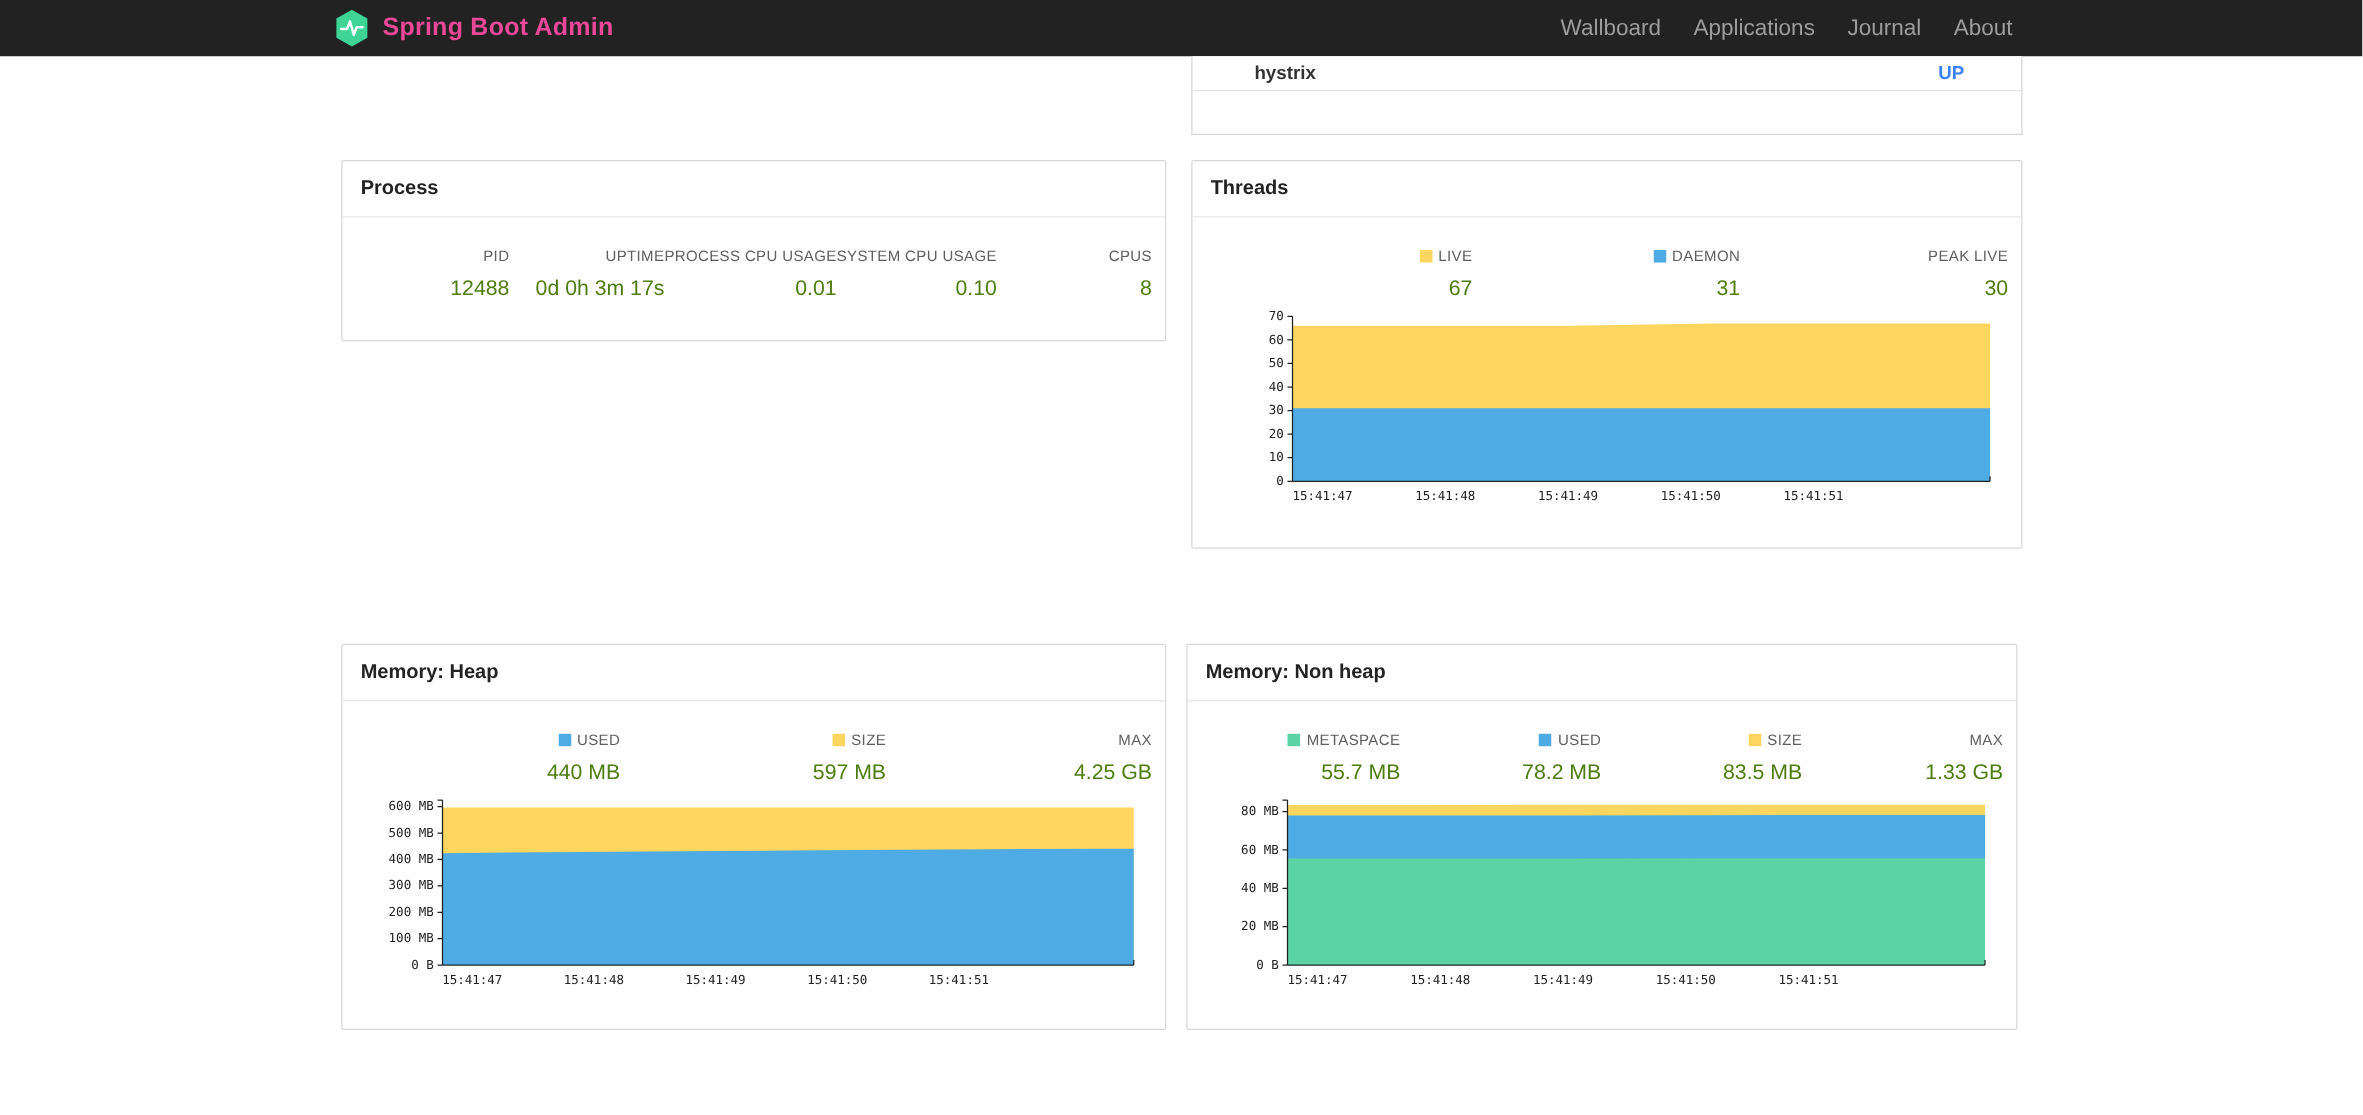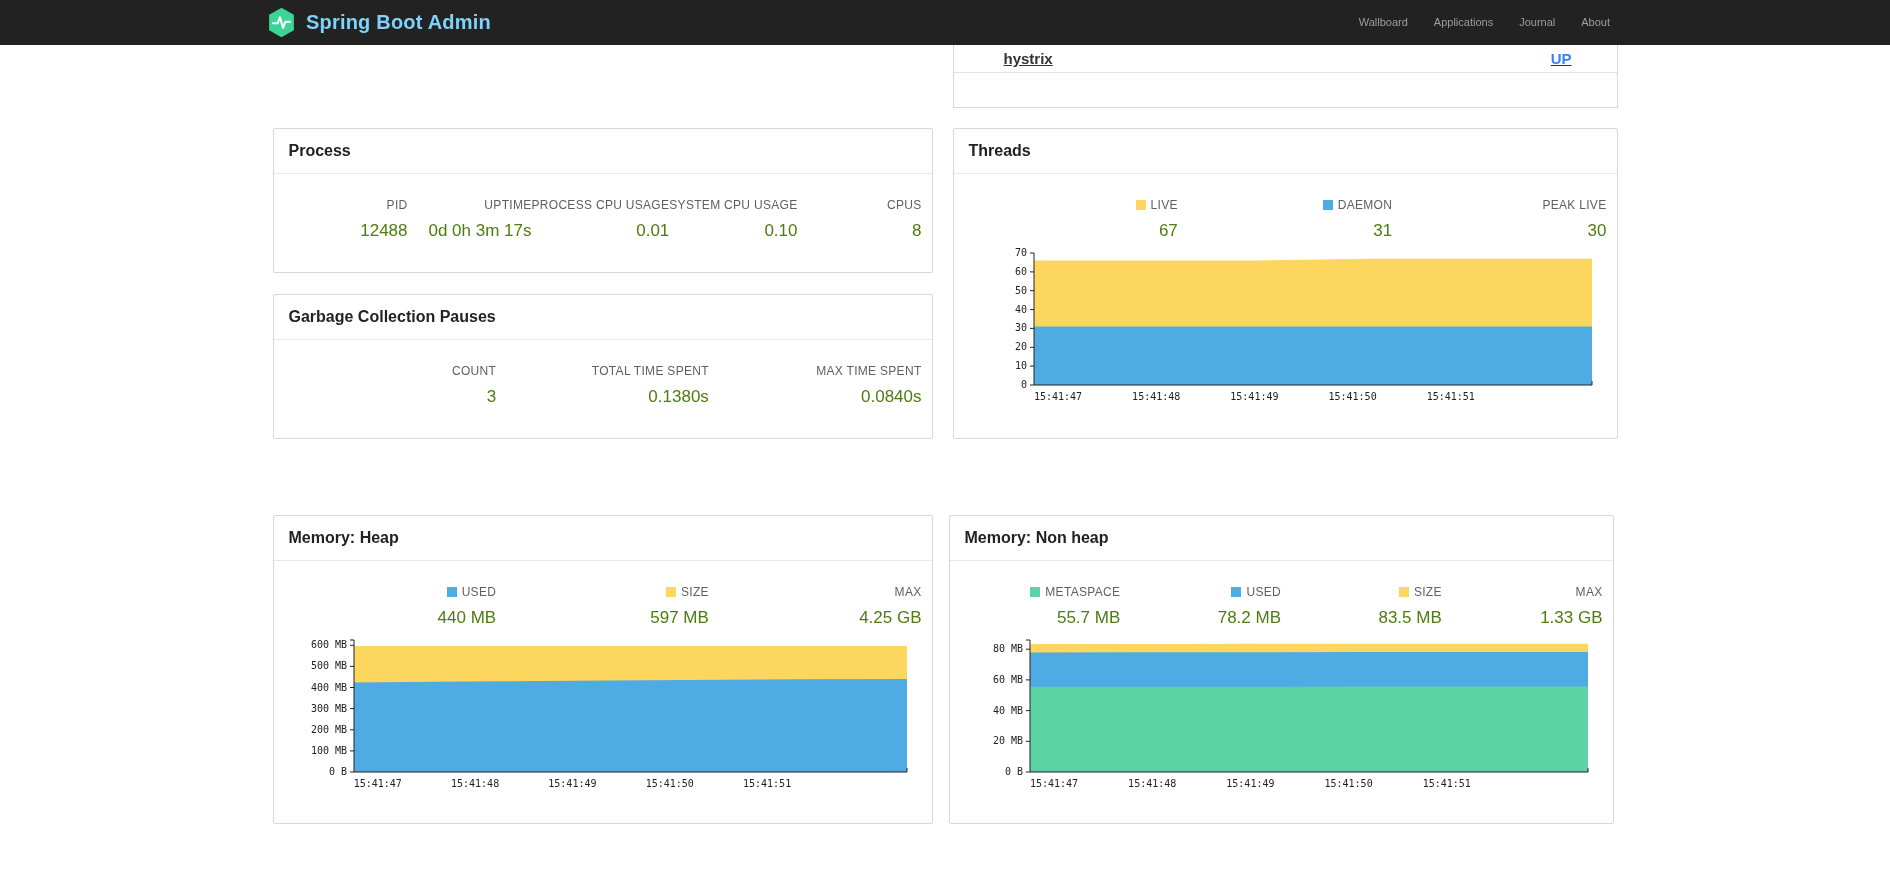--- a/index.html
+++ b/index.html
@@ -10,43 +10,43 @@
     font-family:"Liberation Sans","DejaVu Sans",sans-serif;
   }
 
   
   .navbar { height:45px; background:#222; }
   .nav-inner {
     width:1356px; margin:0 auto; height:45px;
     display:flex; align-items:center; justify-content:space-between;
   }
   .brand { display:flex; align-items:center; gap:10px; text-decoration:none; cursor:pointer; }
-  .brand-title { color:#7dd3fc; font-size:20px; font-weight:bold; letter-spacing:.2px; }
+  .brand-title { color:#ec4899; font-size:20px; font-weight:bold; letter-spacing:.2px; }
   .logo { width:29px; height:31px; display:inline-flex; }
   .nav-links { display:flex; align-items:center; }
   .nav-links a {
-    color:#9d9d9d; font-size:11px; text-decoration:none;
+    color:#9d9d9d; font-size:18px; text-decoration:none;
     padding:0 13px; line-height:45px; cursor:pointer;
   }
 
   
   .main { width:1345px; margin:0 auto; }
   .row-top { display:flex; justify-content:flex-end; }
   .row-mid { margin-top:20px; display:flex; gap:20px; }
   .row-bottom { margin-top:76px; display:flex; gap:16px; }
   .col-left { width:660px; }
   .col-right { width:665px; }
 
   
   .card { background:#fff; border:1px solid #d8d8d8; border-radius:2px; }
   .card-title {
     margin:0; padding:13px 15px; font-size:16px; font-weight:bold; color:#222;
     border-bottom:1px solid #e8e8e8;
   }
-  .card-cut { width:665px; height:63px; border-top:none; border-radius:0;text-decoration:underline; }
+  .card-cut { width:665px; height:63px; border-top:none; border-radius:0; }
   .card-process, .card-gc { height:145px; }
   .card-gc { margin-top:21px; }
   .card-threads { height:311px; }
   .card-mem { height:309px; }
   .card-heap { width:660px; }
   .card-nonheap { width:665px; }
 
   
   .app-row {
     display:flex; align-items:center; height:28px;
@@ -128,37 +128,20 @@
             <div class="stat-label">SYSTEM CPU USAGE</div>
             <div class="stat-value">0.10</div>
           </div>
           <div class="stat">
             <div class="stat-label">CPUS</div>
             <div class="stat-value">8</div>
           </div>
         </div>
       </section>
 
-      <section class="card card-gc">
-        <h2 class="card-title">Garbage Collection Pauses</h2>
-        <div class="stat-row">
-          <div class="stat">
-            <div class="stat-label">COUNT</div>
-            <div class="stat-value">3</div>
-          </div>
-          <div class="stat">
-            <div class="stat-label">TOTAL TIME SPENT</div>
-            <div class="stat-value">0.1380s</div>
-          </div>
-          <div class="stat">
-            <div class="stat-label">MAX TIME SPENT</div>
-            <div class="stat-value">0.0840s</div>
-          </div>
-        </div>
-      </section>
 
     </div>
 
     <div class="col-right">
       <section class="card card-threads">
         <h2 class="card-title">Threads</h2>
         <div class="stat-row">
           <div class="stat">
             <div class="stat-label"><span class="swatch" style="background-color: rgb(252, 214, 95);"></span><span>LIVE</span></div>
             <div class="stat-value">67</div>

